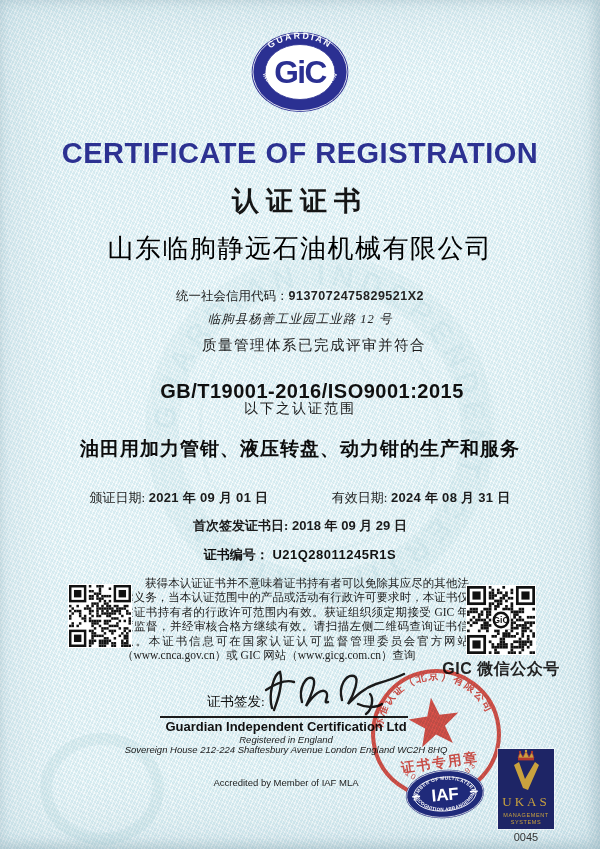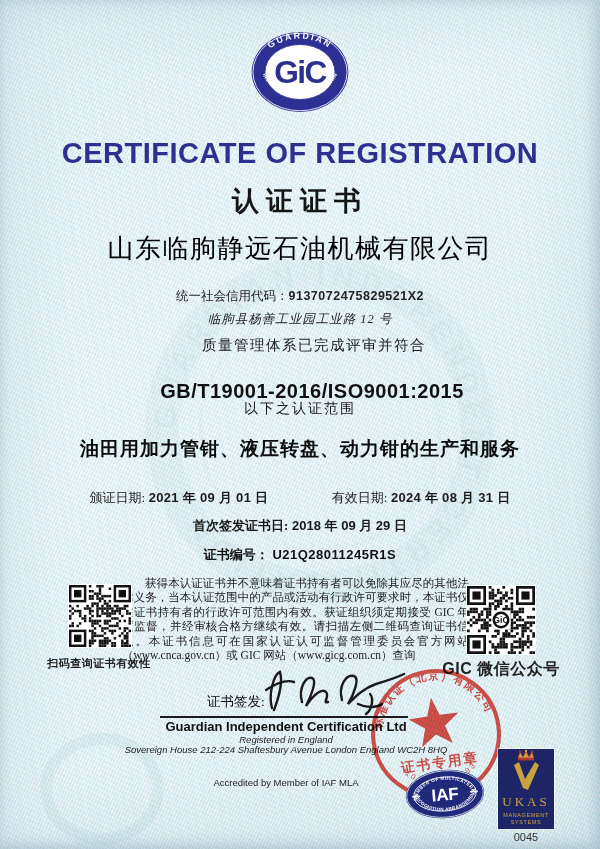--- a/index.html
+++ b/index.html
@@ -562,21 +562,20 @@
         <rect x="19" y="1" width="5" height="5" fill="#fff"></rect>
         <rect x="20" y="2" width="3" height="3" fill="#111"></rect>
         <rect x="0" y="18" width="7" height="7" fill="#111"></rect>
         <rect x="1" y="19" width="5" height="5" fill="#fff"></rect>
         <rect x="2" y="20" width="3" height="3" fill="#111"></rect>
         <rect x="9" y="9" width="7" height="7" fill="#fff"></rect>
         <circle cx="12.5" cy="12.5" r="3.1" fill="#111"></circle>
         <circle cx="12.5" cy="12.5" r="2.2" fill="#fff"></circle>
         <text x="12.5" y="13.7" font-size="3.2" font-weight="bold" text-anchor="middle" fill="#111">GiC</text>
       </svg></div>
-  <div class="qr-label qr-label-left">扫码查询证书有效性</div>
   <div class="qr-label qr-label-right">GIC 微信公众号</div>
 
   <div class="sig-label">证书签发:</div>
   <svg class="signature" viewBox="0 0 150 54">
     <g fill="none" stroke="#1a1a1a" stroke-width="2.4" stroke-linecap="round">
       <path d="M14,44 C10,30 16,10 22,8 C26,22 18,40 16,46"></path>
       <path d="M8,26 C20,18 30,16 36,18"></path>
       <path d="M44,38 C40,24 48,12 54,14 C60,16 52,34 48,42 C56,30 64,24 68,28 C72,32 64,40 70,38"></path>
       <path d="M84,36 C80,22 88,10 96,12 C102,14 96,30 90,40 C98,32 106,24 118,20 C128,17 138,14 146,10"></path>
       <path d="M100,40 C108,44 118,44 124,40"></path>

